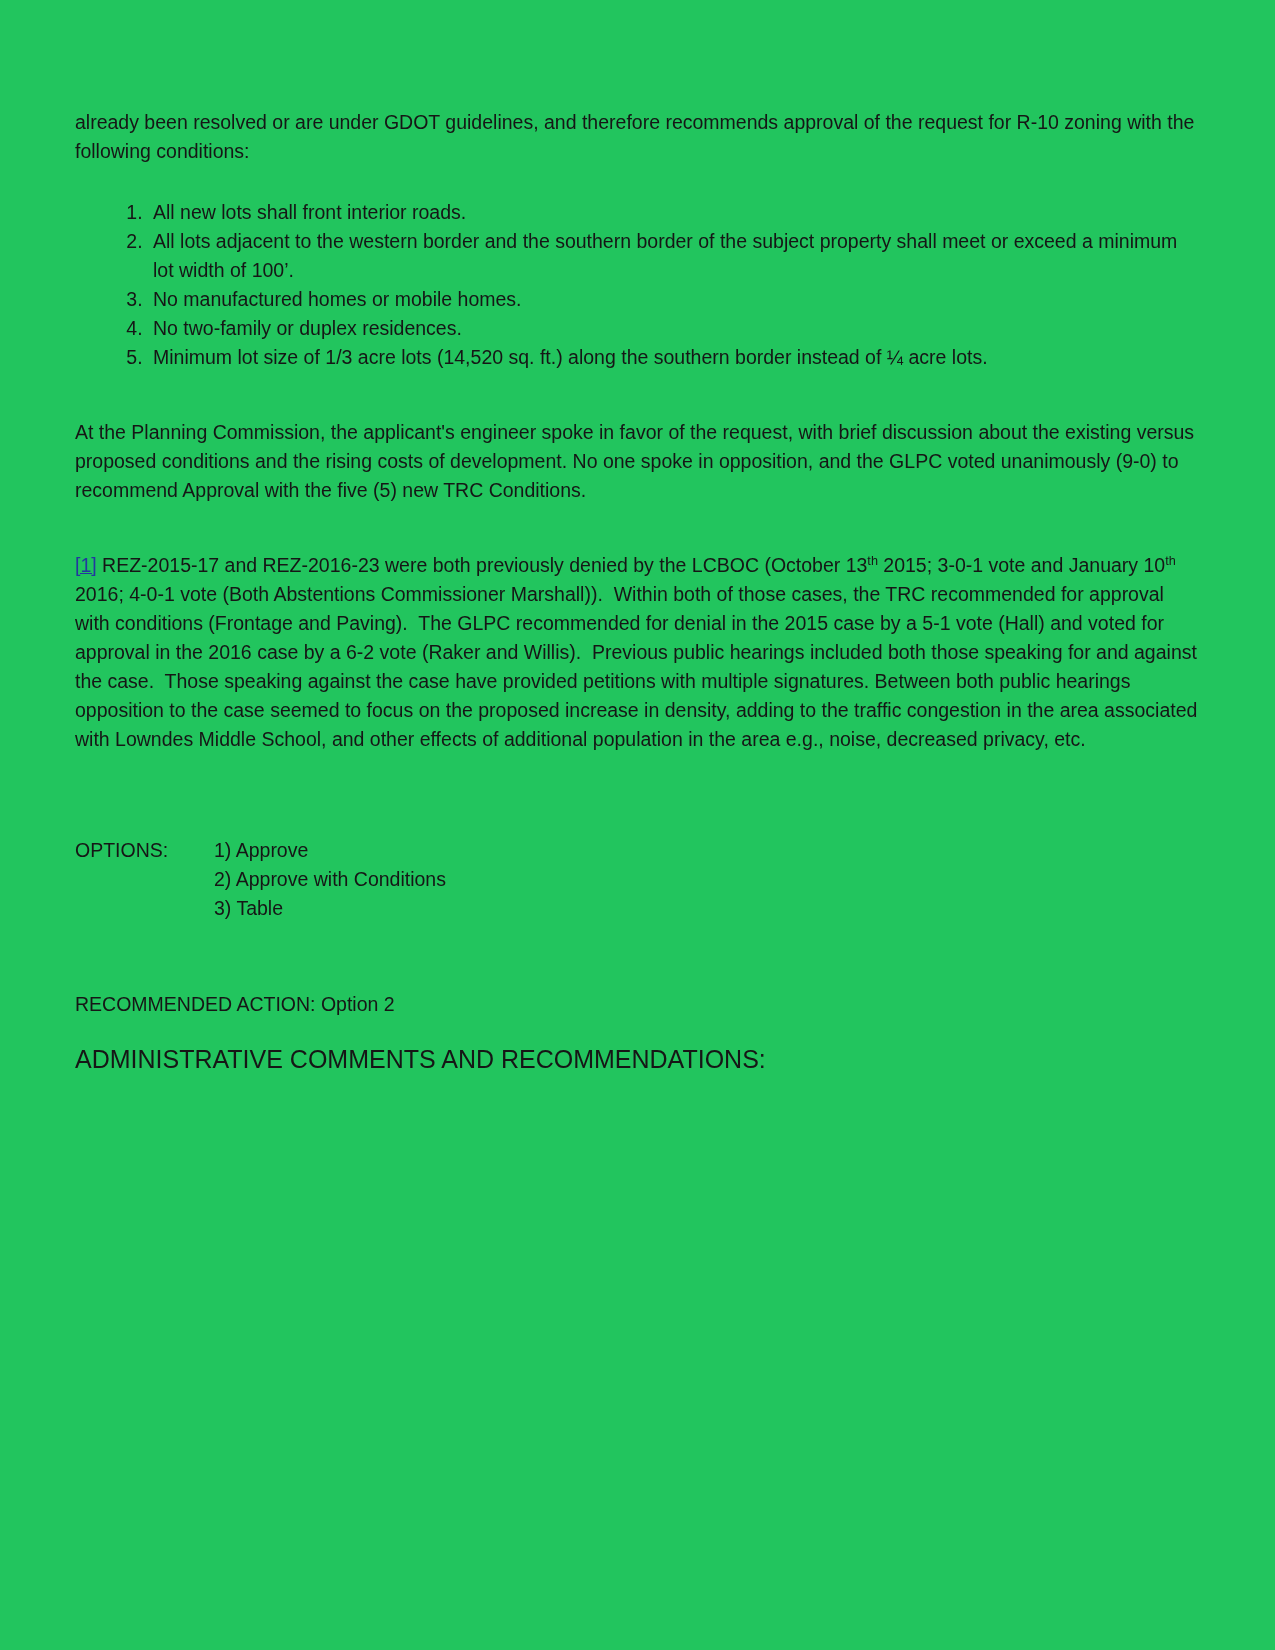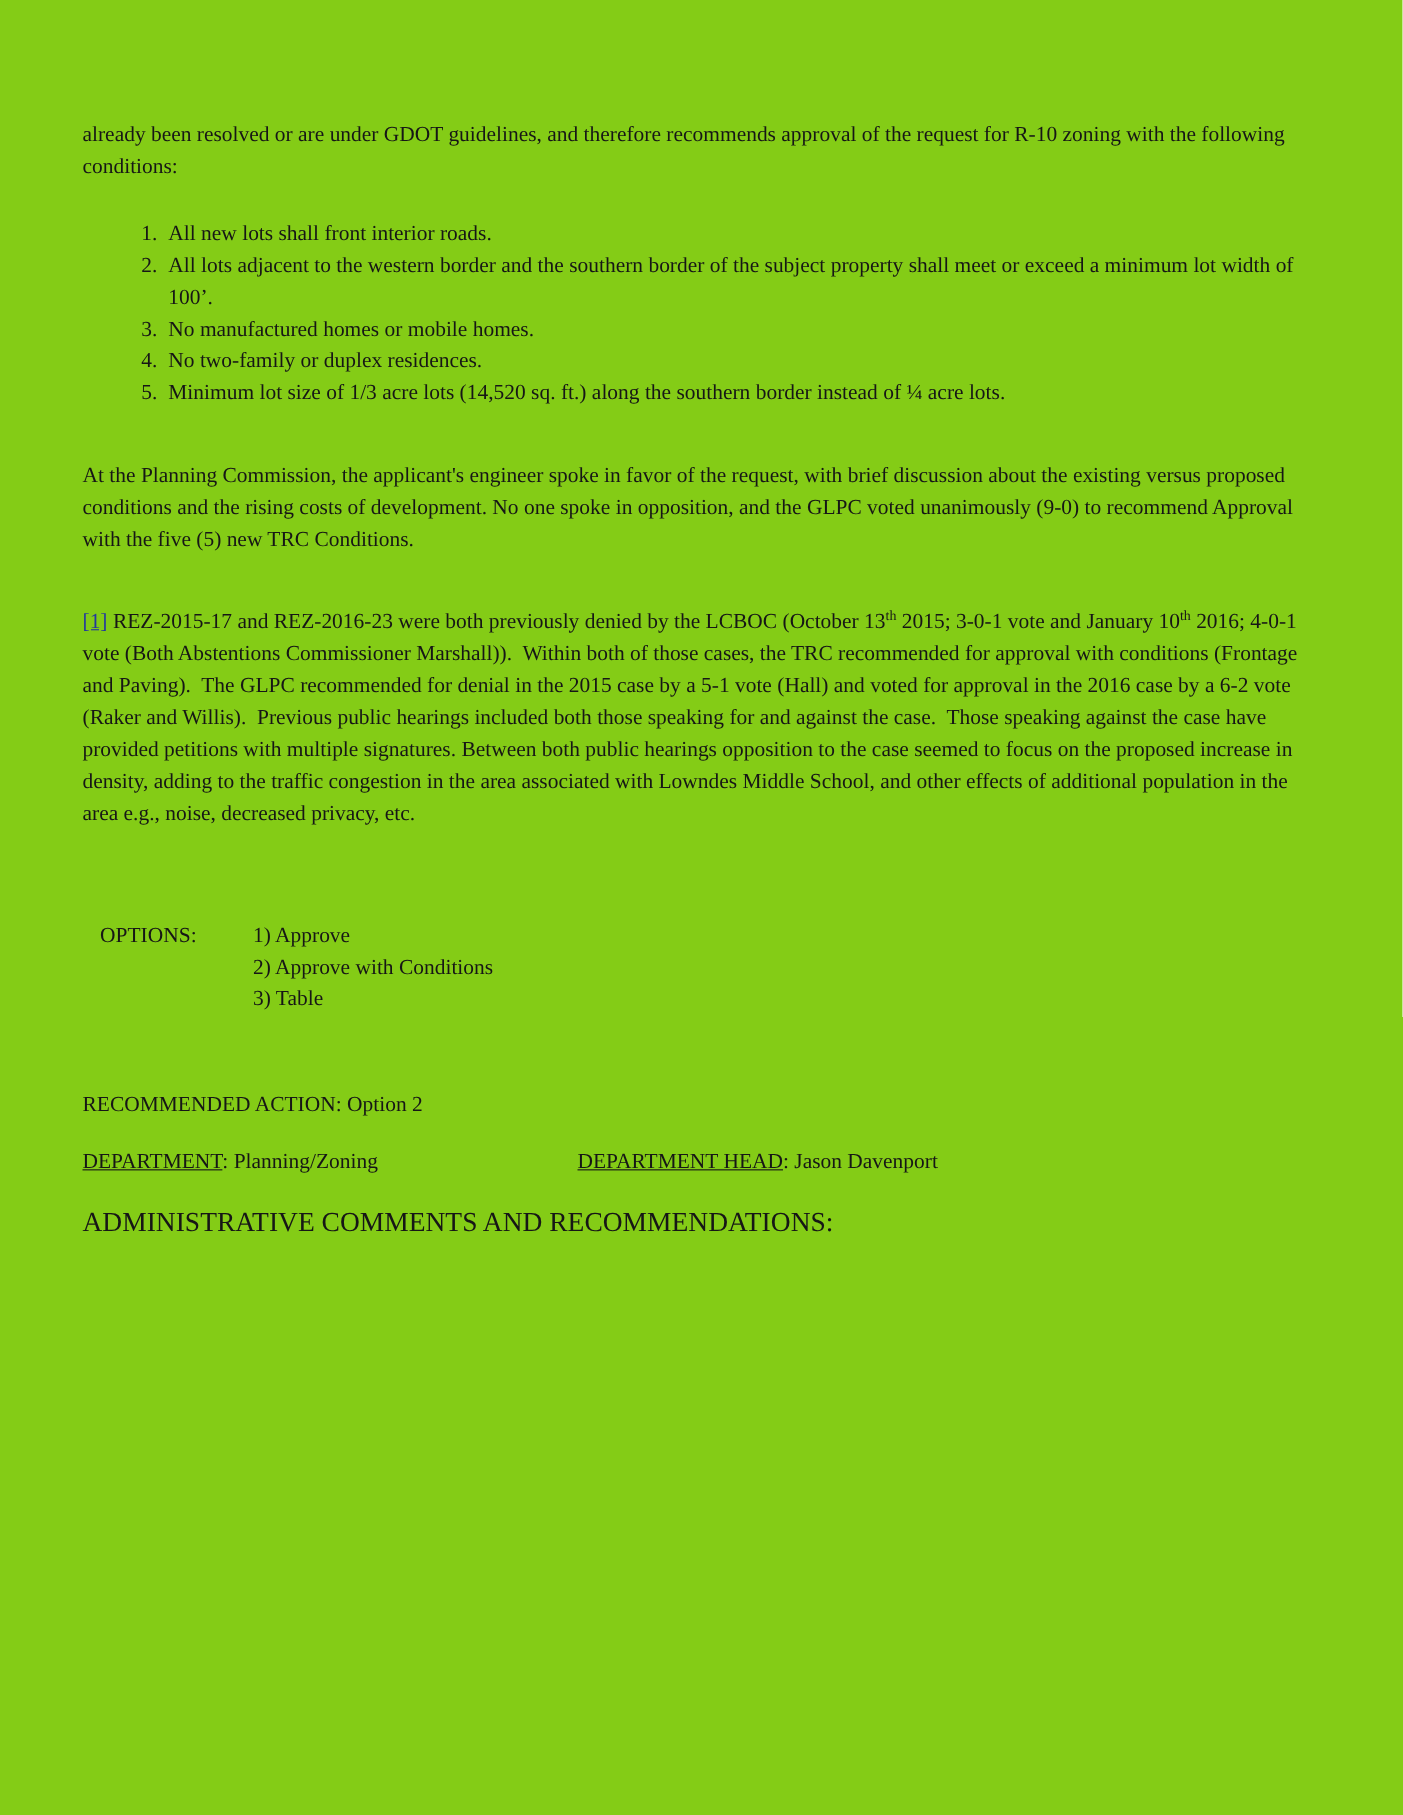--- a/index.html
+++ b/index.html
@@ -4,24 +4,24 @@
 <style>
   html, body {
     margin: 0;
     padding: 0;
     background: #ffffff;
   }
   .page {
     position: relative;
     width: 1275px;
     height: 1650px;
-    background: #84cc16;
+    background: #22c55e;
     box-sizing: border-box;
     padding: 108px 75px 0 75px;
-    font-family: Liberation Serif, serif;
+    font-family: Liberation Sans, sans-serif;
     font-size: 19.5px;
     line-height: 29px;
     color: #161616;
     overflow: hidden;
   }
   .para {
     margin: 0;
   }
   ol.conditions {
     margin: 32px 0 12px 0;
@@ -49,21 +49,20 @@
     vertical-align: super;
   }
   .options-row {
     margin-top: 82px;
     display: flex;
     align-items: flex-start;
   }
   .options-label {
     width: 103px;
     flex: 0 0 auto;
-    margin-left: 16px;
   }
   .options-items {
     flex: 1 1 auto;
     margin-left: 36px;
   }
   .rec-action {
     margin: 67px 0 0 0;
   }
   .dept-row {
     margin-top: 23px;
@@ -109,20 +108,16 @@
     <span class="options-label">OPTIONS:</span>
     <div class="options-items">
       <div>1) Approve</div>
       <div>2) Approve with Conditions</div>
       <div>3) Table</div>
     </div>
   </div>
 
   <p class="rec-action"><span>RECOMMENDED ACTION:</span><span> Option 2</span></p>
 
-  <div class="dept-row">
-    <div class="dept-col"><span class="u">DEPARTMENT</span><span>: Planning/Zoning</span></div>
-    <div class="dept-head-col"><span class="u">DEPARTMENT HEAD</span><span>: Jason Davenport</span></div>
-  </div>
 
   <p class="admin-heading">ADMINISTRATIVE COMMENTS AND RECOMMENDATIONS:</p>
 
 </div>
 
 </body></html>

